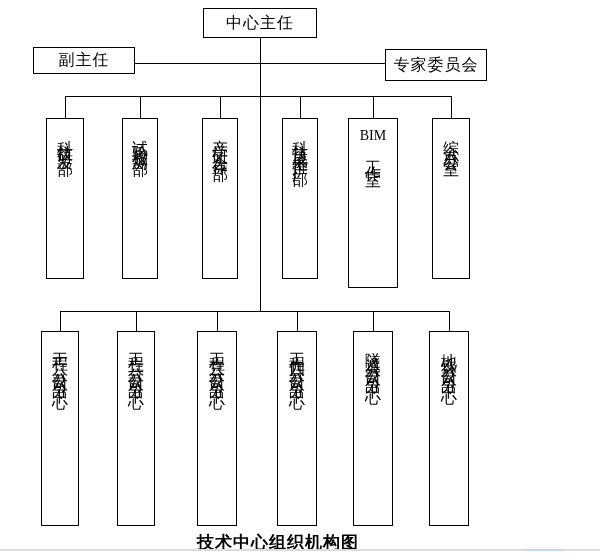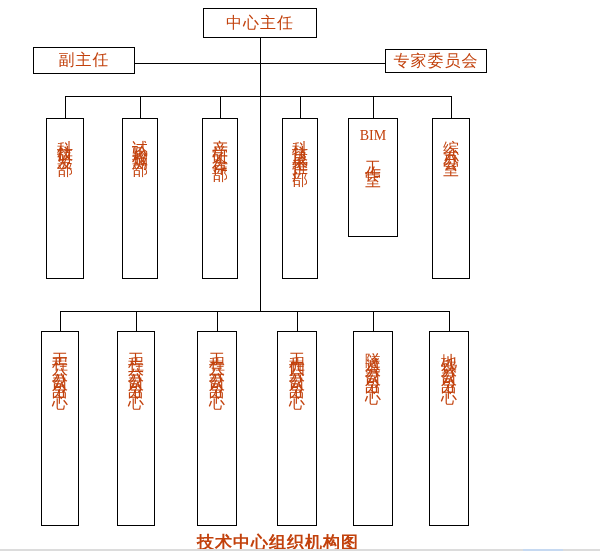--- a/index.html
+++ b/index.html
@@ -2,21 +2,21 @@
 <html><head>
 <meta charset="utf-8">
 <style>
   html, body { margin: 0; padding: 0; background: #ffffff; }
   #canvas {
     position: relative;
     width: 600px;
     height: 553px;
     background: #ffffff;
     font-family: "Liberation Serif", serif;
-    color: #c2410c;
+    color: #000000;
     overflow: hidden;
   }
   .box {
     position: absolute;
     border: 1px solid #000000;
     background: #ffffff;
     box-sizing: border-box;
   }
   .hbox {
     display: flex;
@@ -98,37 +98,37 @@
   <div class="line" style="left: 297px; top: 311px; width: 1px; height: 20px; background: rgb(0, 0, 0);"></div>
   <div class="line" style="left: 373px; top: 311px; width: 1px; height: 20px; background: rgb(0, 0, 0);"></div>
   <div class="line" style="left: 449px; top: 311px; width: 1px; height: 20px; background: rgb(0, 0, 0);"></div>
 
   <div class="box hbox" style="left:203px; top:8px;  width:114px; height:30px;">
     <span>中心主任</span>
   </div>
   <div class="box hbox" style="left:33px;  top:47px; width:102px; height:27px;">
     <span>副主任</span>
   </div>
-  <div class="box hbox" style="left:385px; top:49px; width:102px; height:24px;">
+  <div class="box hbox" style="left:385px; top:49px; width:102px; height:32px;">
     <span>专家委员会</span>
   </div>
 
   <div class="box vbox" style="left:46px;  top:118px; width:38px; height:161px;">
     <span class="vtext">科技研发部</span>
   </div>
   <div class="box vbox" style="left:122px; top:118px; width:36px; height:161px;">
     <span class="vtext">试验检测部</span>
   </div>
   <div class="box vbox" style="left:202px; top:118px; width:36px; height:161px;">
     <span class="vtext">产学研合作部</span>
   </div>
   <div class="box vbox" style="left:282px; top:118px; width:36px; height:161px;">
     <span class="vtext">科技成果推广部</span>
   </div>
-  <div class="box vbox" style="left:348px; top:118px; width:50px; height:119px;">
+  <div class="box vbox" style="left:348px; top:118px; width:50px; height:170px;">
     <div class="bim-inner">
       <span class="bim-latin">BIM</span>
       <span class="vtext">工作室</span>
     </div>
   </div>
   <div class="box vbox" style="left:432px; top:118px; width:38px; height:161px;">
     <span class="vtext">综合办公室</span>
   </div>
 
   <div class="box vbox" style="left:41px;  top:331px; width:38px; height:195px;">

